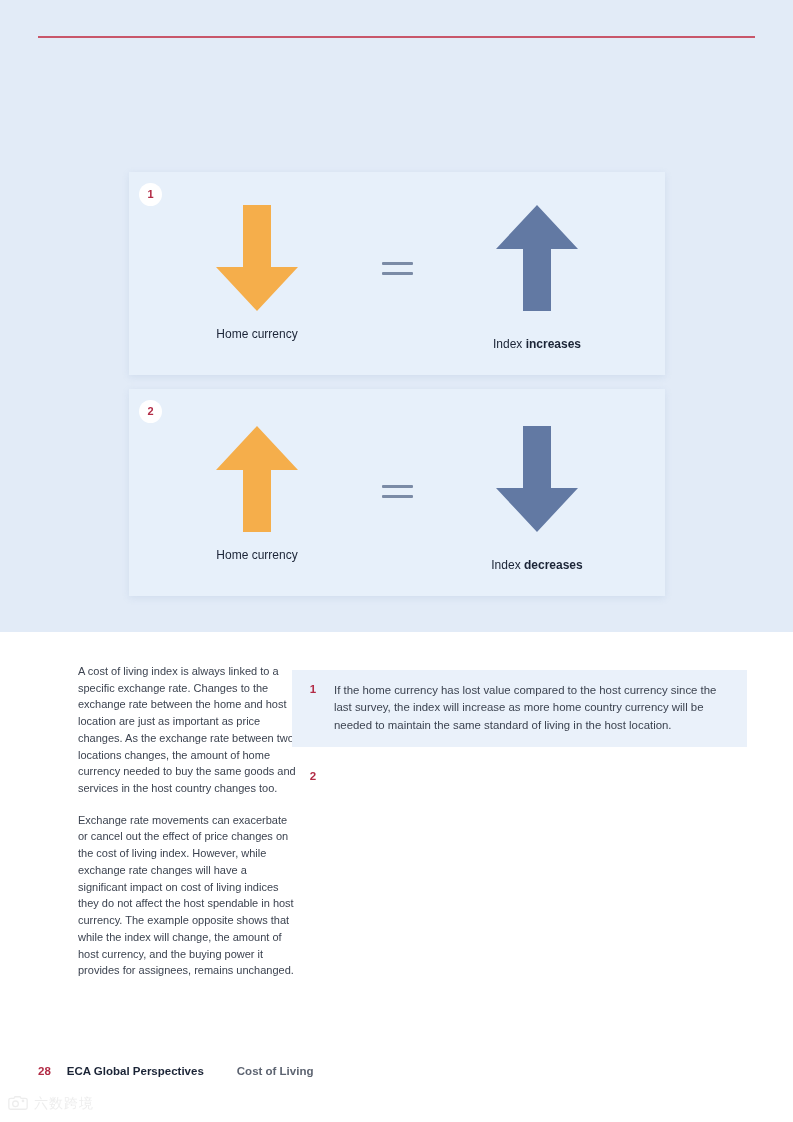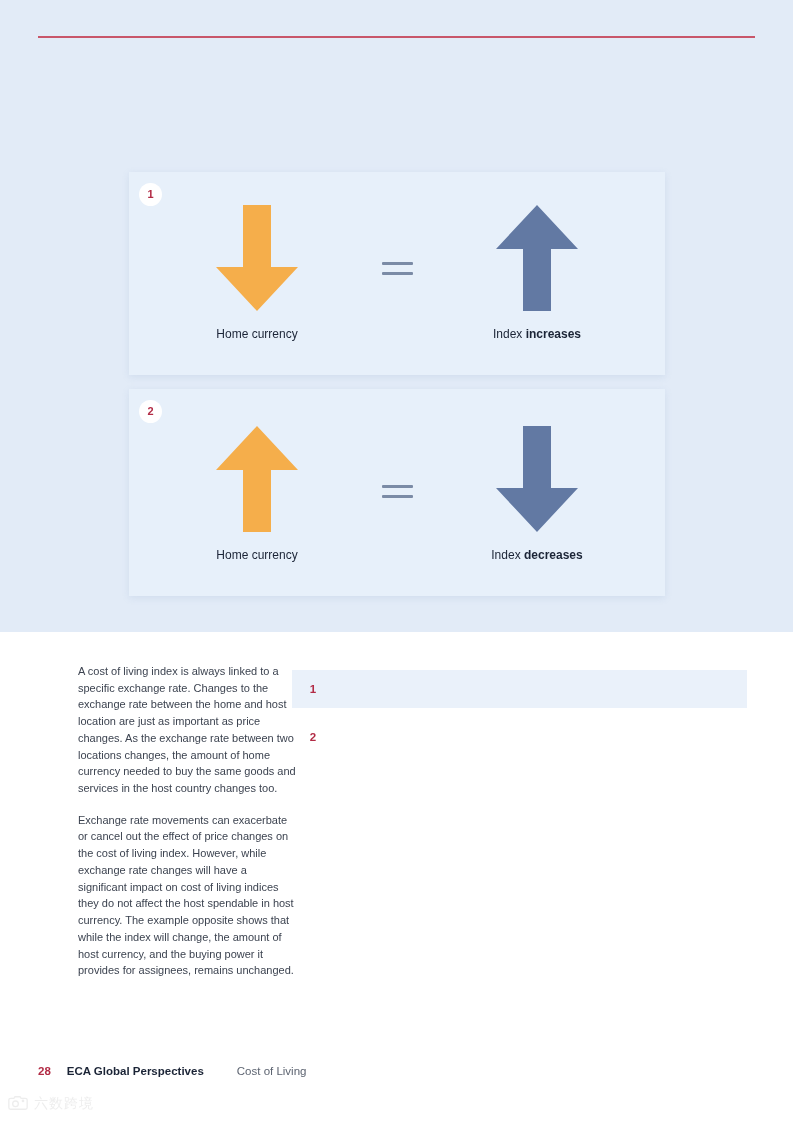--- a/index.html
+++ b/index.html
@@ -85,21 +85,21 @@
     justify-content: center;
   }
 
   .fig {
     width: 200px;
     display: flex;
     flex-direction: column;
     align-items: center;
   }
   .fig-left  { margin-right: 10px; }
-  .fig-right { margin-left: 10px; }
+  .fig-right { margin-left: 10px; gap: 10px; }
 
   .fig-arrow-slot {
     height: 112px;
     display: flex;
     align-items: center;
     justify-content: center;
   }
   .panel-1 .fig-arrow-slot { padding-top: 30px; }
   .panel-2 .fig-arrow-slot { padding-top: 34px; }
 
@@ -177,21 +177,21 @@
   
   .footer {
     position: absolute;
     left: 38px;
     top: 1065px;
     font-size: 11.5px;
     white-space: nowrap;
   }
   .footer-page { color: #b22b45; font-weight: 700; text-align: center; }
   .footer-brand { color: #1b2436; font-weight: 700; margin-left: 5px; padding-left: 11px; }
-  .footer-sub { color: #5d6471; font-weight: 400; margin-left: 4px; padding-left: 29px; }
+  .footer-sub { color: #5d6471; font-weight: 700; margin-left: 4px; padding-left: 29px; }
 
   
   .watermark {
     position: absolute;
     left: 8px;
     top: 1095px;
     display: flex;
     align-items: center;
     opacity: 0.5;
   }
@@ -281,20 +281,21 @@
 
 <div class="body-left">
   <p>A cost of living index is always linked to a specific exchange rate. Changes to the exchange rate between the home and host location are just as important as price changes. As the exchange rate between two locations changes, the amount of home currency needed to buy the same goods and services in the host country changes too.</p>
   <p>Exchange rate movements can exacerbate or cancel out the effect of price changes on the cost of living index. However, while exchange rate changes will have a significant impact on cost of living indices they do not affect the host spendable in host currency. The example opposite shows that while the index will change, the amount of host currency, and the buying power it provides for assignees, remains unchanged.</p>
 </div>
 
 <div class="notes">
 
   <div class="note note-highlight">
     <div class="note-num">1</div>
+    <div class="note-text">If the home currency has lost value compared to the host currency since the last survey, the index will increase as more home country currency will be needed to maintain the same standard of living in the host location.</div>
   </div>
 
   <div class="note">
     <div class="note-num">2</div>
   </div>
 
 </div>
 
 <div class="footer">
   <span class="footer-page">28</span><span class="footer-brand">ECA Global Perspectives</span><span class="footer-sub">Cost of Living</span>

